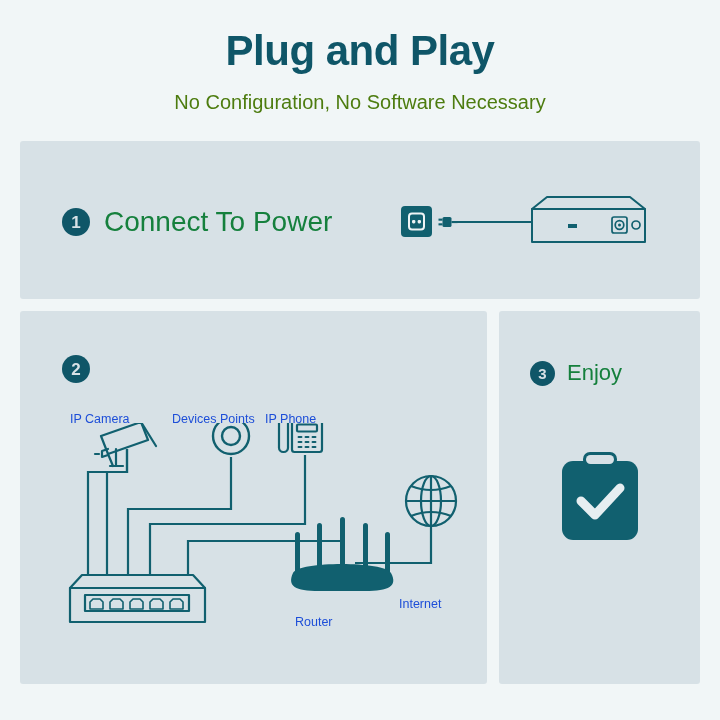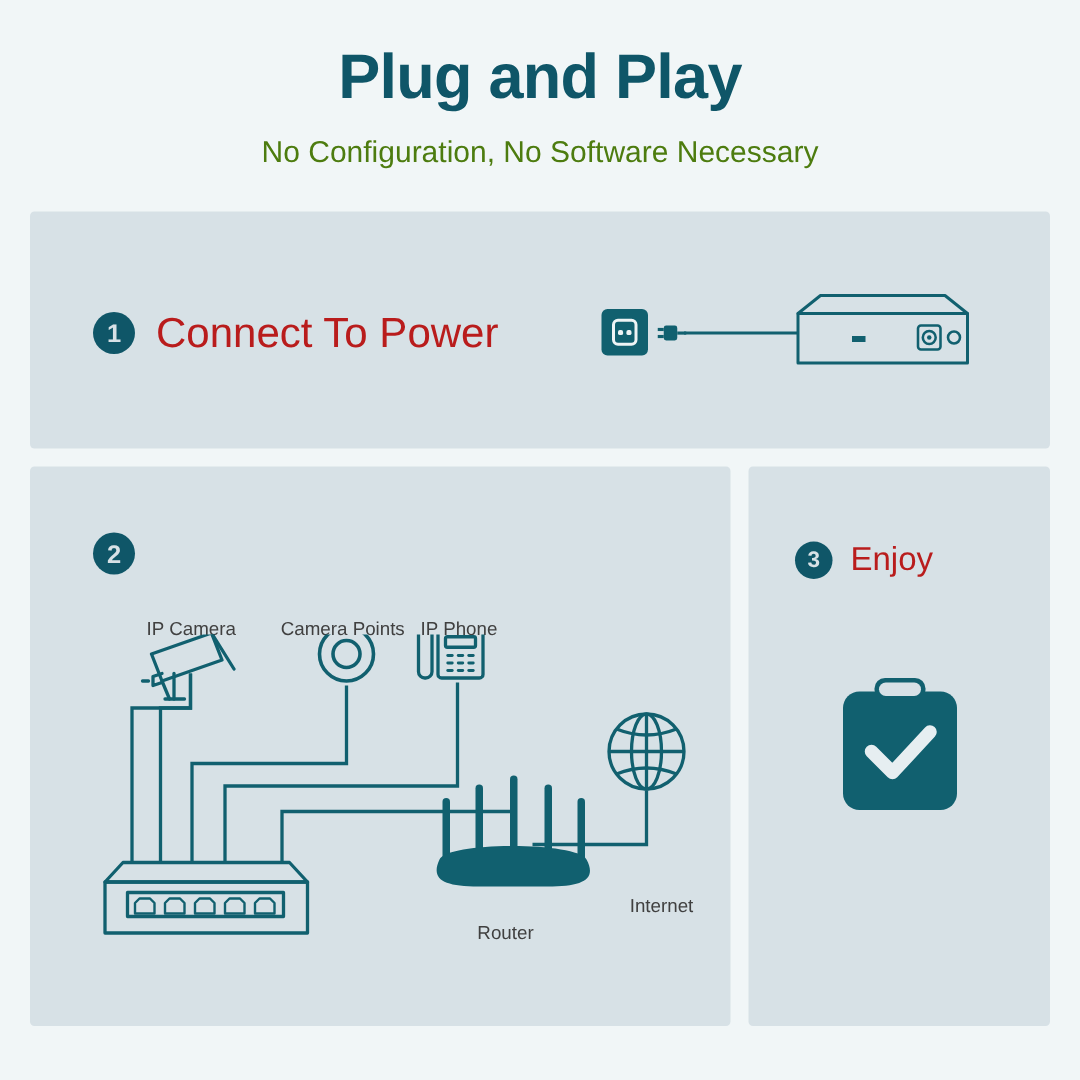--- a/index.html
+++ b/index.html
@@ -35,34 +35,34 @@
   
   .step-head{position:absolute;display:flex;align-items:center;}
   .badge{
     width:28px;height:28px;border-radius:50%;background:#0f5668;
     color:#d7e1e6;font-size:17px;font-weight:bold;
     display:flex;align-items:center;justify-content:center;
     line-height:1;flex:none;
   }
   .badge.small{width:25px;height:25px;font-size:15px;}
   .step-title{
-    margin-left:14px;font-size:28px;font-weight:normal;color:#b91c1c;
+    margin-left:14px;font-size:28px;font-weight:normal;color:#15803d;
     white-space:nowrap;line-height:30px;
   }
   .step-title.small{font-size:22px;margin-left:12px;}
 
   #head-power{left:62px;top:206px;}
   #head-devices{left:62px;top:354px;}
   #head-enjoy{left:530px;top:357px;}
 
   
   .art{position:absolute;}
   .lbl{
-    position:absolute;font-size:12.5px;color:#404040;white-space:nowrap;
-    text-align:center;line-height:15px;
+    position:absolute;font-size:12.5px;color:#1d4ed8;white-space:nowrap;
+    line-height:15px;
   }
 </style>
 </head>
 <body>
 
 <div class="stage">
 
   <div class="title">Plug and Play</div>
   <div class="subtitle">No Configuration,  No Software Necessary</div>
 
@@ -103,21 +103,21 @@
     </g>
   </svg>
 
   <div class="panel" id="panel-devices"></div>
 
   <div class="step-head" id="head-devices">
     <div class="badge">2</div>
   </div>
 
   <div class="lbl" style="left:70px;top:411px;width:115px;">IP Camera</div>
-  <div class="lbl" style="left:172px;top:411px;width:113px;">Camera Points</div>
+  <div class="lbl" style="left:172px;top:411px;width:113px;">Devices Points</div>
   <div class="lbl" style="left:265px;top:411px;width:82px;">IP Phone</div>
   <div class="lbl" style="left:295px;top:614px;width:84px;">Router</div>
   <div class="lbl" style="left:399px;top:596px;width:84px;">Internet</div>
 
   <svg class="art" style="left:55px;top:422px" width="425" height="215" viewBox="0 0 425 215">
 
     <g fill="none" stroke="#11606f" stroke-width="2.2">
 
       <path d="M72 26 L72 49 L33 49 L33 152"></path>
 

